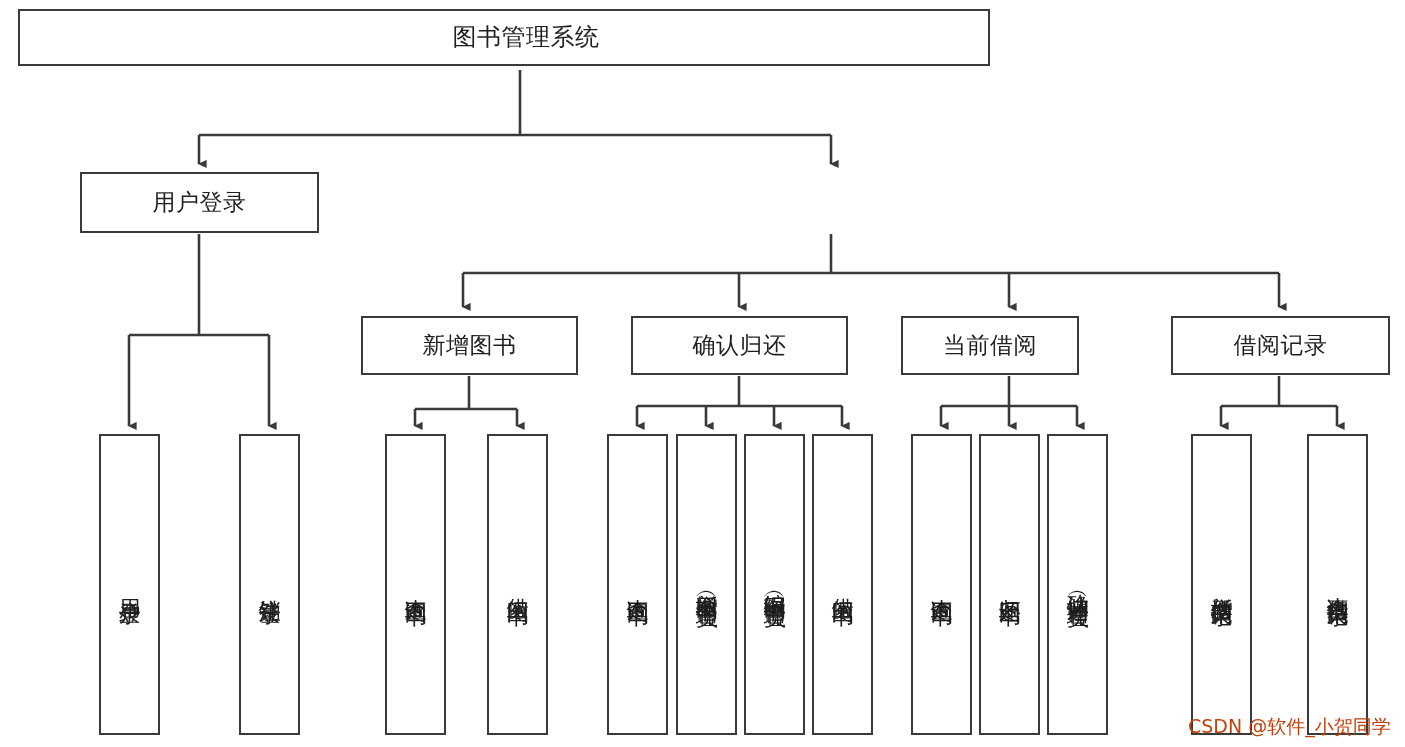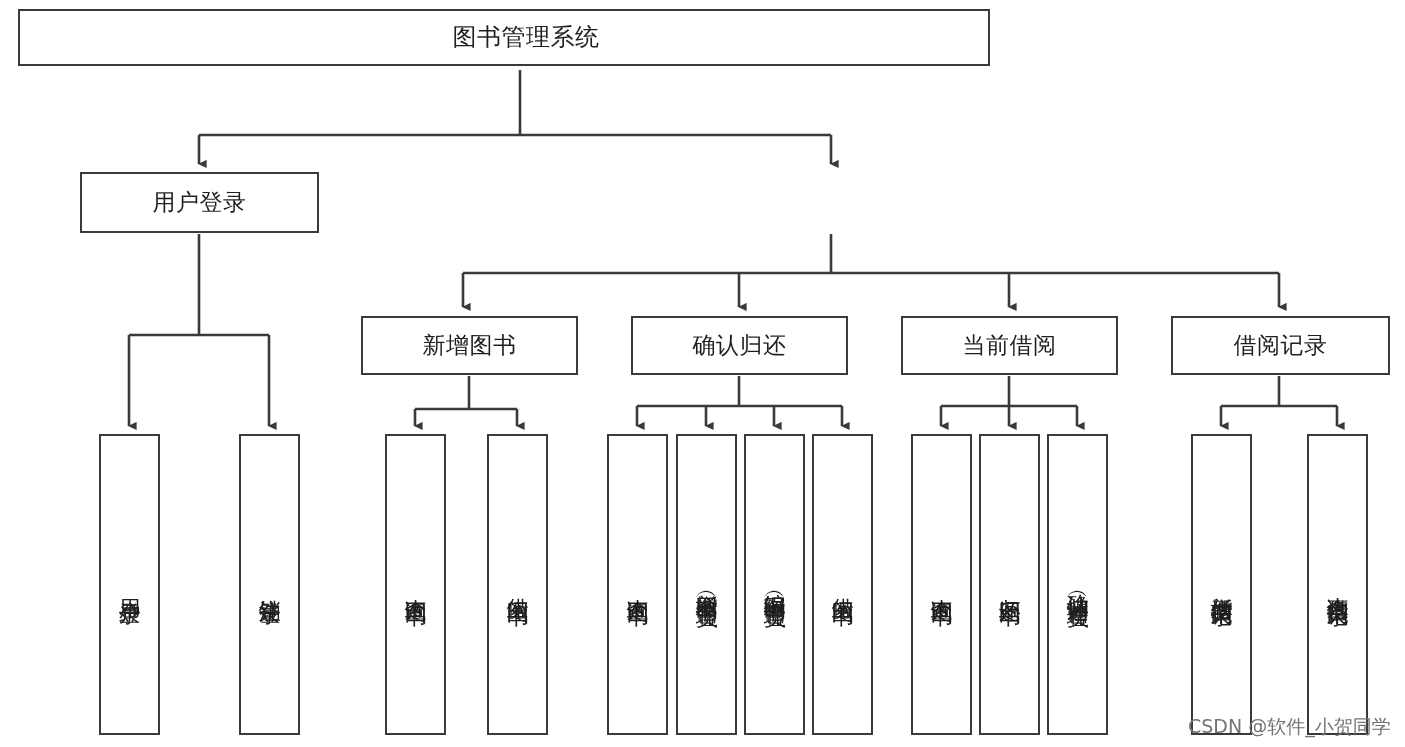--- a/index.html
+++ b/index.html
@@ -60,21 +60,21 @@
   .node.vert .node-label {
     writing-mode: vertical-rl;
     text-orientation: upright;
     font-size: 22px;
     line-height: 1.12;
     letter-spacing: 2px;
     max-height: 285px;
   }
   .watermark {
     position: absolute;
-    color: #737373;
+    color: #c2410c;
     font-size: 19px;
     white-space: nowrap;
     font-family: "DejaVu Sans", "Liberation Sans", sans-serif;
   }
 </style>
 </head>
 <body>
 
 <div id="diagram-canvas">
 
@@ -135,21 +135,21 @@
   <div class="node horiz" style="left:80px; top:172px; width:239px; height:61px;">
     <span class="node-label">用户登录</span>
   </div>
 
   <div class="node horiz" style="left:361px; top:316px; width:217px; height:59px;">
     <span class="node-label">新增图书</span>
   </div>
   <div class="node horiz" style="left:631px; top:316px; width:217px; height:59px;">
     <span class="node-label">确认归还</span>
   </div>
-  <div class="node horiz" style="left:901px; top:316px; width:217px; height:59px;">
+  <div class="node horiz" style="left:901px; top:316px; width:178px; height:59px;">
     <span class="node-label">当前借阅</span>
   </div>
   <div class="node horiz" style="left:1171px; top:316px; width:219px; height:59px;">
     <span class="node-label">借阅记录</span>
   </div>
 
   <div class="node vert" style="left:99px; top:434px; width:61px; height:301px;">
     <span class="node-label">用户登录</span>
   </div>
   <div class="node vert" style="left:239px; top:434px; width:61px; height:301px;">

